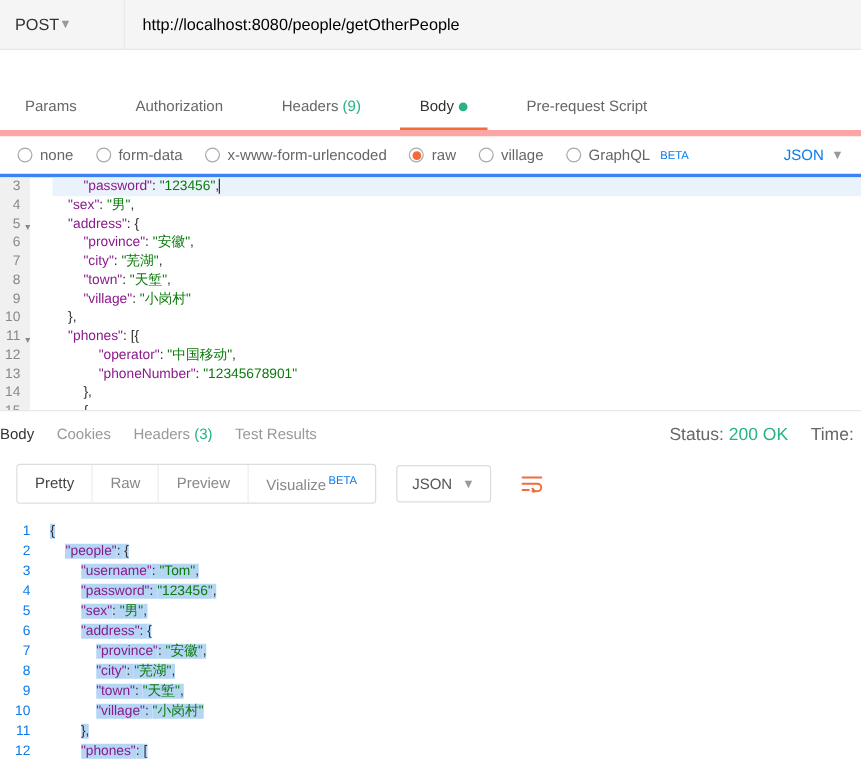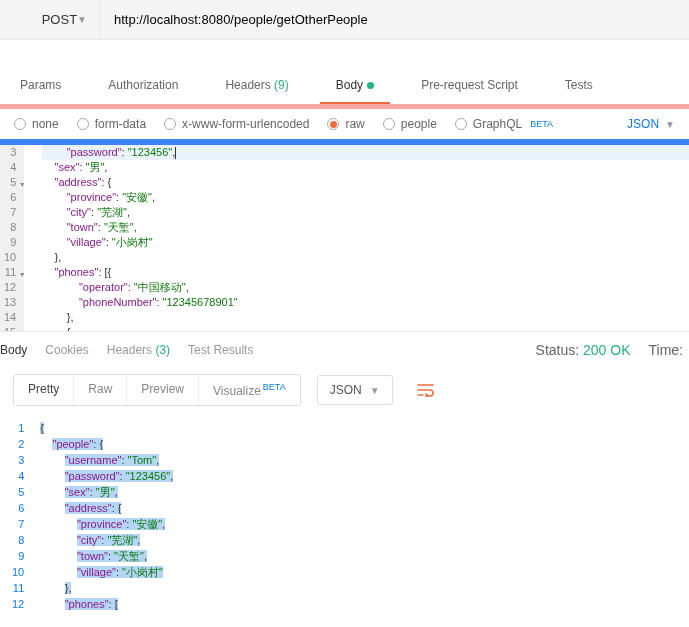--- a/index.html
+++ b/index.html
@@ -1,27 +1,27 @@
 <!DOCTYPE html>
 <html><head>
 <meta charset="utf-8">
 <style>
 * { margin: 0; padding: 0; box-sizing: border-box; font-family: -apple-system, BlinkMacSystemFont, "Segoe UI", Arial, sans-serif; }
 body { background: #fff; font-size: 12px; color: #555; width: 689px; }
 .topbar { display: flex; height: 40px; border-bottom: 1px solid #e8e8e8; background: #f5f5f5; }
-.method-select { width: 100px; display: flex; align-items: center; padding: 16px 12px; border-right: 1px solid #e8e8e8; justify-content: flex-end; color: #333; font-size: 13px; cursor: pointer; }
+.method-select { width: 100px; display: flex; align-items: center; padding: 16px 12px; border-right: 1px solid #e8e8e8; justify-content: flex-start; color: #333; font-size: 13px; cursor: pointer; }
 .method-select .chev { color: #999; font-size: 10px; }
 .url-input { flex: 1; display: flex; align-items: center; padding: 0 14px; color: #000000; font-size: 13px; }
 .tabs { display: flex; gap: 15px; padding: 0 4px; border-bottom: 5px solid #fca5a5; margin-top: 28px; }
 .tab { padding: 10px 16px; color: #666; cursor: pointer; font-size: 12px; }
 .tab .count { color: #26b47f; }
 .tab.active { color: #333; }
 .tab.active .dot { display: inline-block; width: 7px; height: 7px; background: #26b47f; border-radius: 50%; margin-left: 4px; vertical-align: middle; }
 .tab.active-border { border-bottom: 2px solid #f26b3a; color: #333; }
-.bodytypes { display: flex; align-items: center; gap: 18px; padding: 8px 14px; border-bottom: 6px solid #3b82f6; font-size: 12px; color: #666; }
+.bodytypes { display: flex; align-items: center; gap: 18px; padding: 8px 14px; border-bottom: 3px solid #3b82f6; font-size: 12px; color: #666; }
 .radio-item { display: flex; align-items: center; gap: 6px; cursor: pointer; }
 .radio-circle { width: 12px; height: 12px; border: 1px solid #aaa; border-radius: 50%; display: flex; align-items: center; justify-content: center; }
 .radio-circle.checked::after { content: ""; width: 7px; height: 7px; background: #f26b3a; border-radius: 50%; }
 .beta { color: #097bed; font-size: 9px; vertical-align: super; margin-left: 2px; }
 .spacer { flex: 1; }
 .json-sel { color: #097bed; display: flex; align-items: center; gap: 6px; cursor: pointer; }
 .json-sel .chev { color: #999; font-size: 10px; }
 .editor { display: flex; font-family: Consolas, Monaco, monospace; font-size: 11px; line-height: 15px; background: #fff; height: 186px; overflow: hidden; }
 .gutter { background: #f0f0f0; color: #888; text-align: right; padding: 0 8px 0 4px; user-select: none; flex-shrink: 0; }
 .gutter .gl { height: 15px; position: relative; }
@@ -71,21 +71,20 @@
   <div class="tab">Params</div>
   <div class="tab">Authorization</div>
   <div class="tab">
     <span>Headers</span>
     <span class="count">(9)</span>
   </div>
   <div class="tab active active-border">
     <span>Body</span><span class="dot"></span>
   </div>
   <div class="tab">Pre-request Script</div>
-  <div class="tab">Tests</div>
 </div>
 
 <div class="bodytypes">
   <div class="radio-item">
       <span class="radio-circle"></span>
       <span>none</span>
     </div>
   <div class="radio-item">
       <span class="radio-circle"></span>
       <span>form-data</span>
@@ -93,21 +92,21 @@
   <div class="radio-item">
       <span class="radio-circle"></span>
       <span>x-www-form-urlencoded</span>
     </div>
   <div class="radio-item">
       <span class="radio-circle checked"></span>
       <span>raw</span>
     </div>
   <div class="radio-item">
       <span class="radio-circle"></span>
-      <span>people</span>
+      <span>village</span>
     </div>
   <div class="radio-item">
       <span class="radio-circle"></span>
       <span>GraphQL</span>
       <span class="beta">BETA</span>
     </div>
   <div class="spacer"></div>
   <div class="json-sel">
     <span>JSON</span>
     <span class="chev">▼</span>

